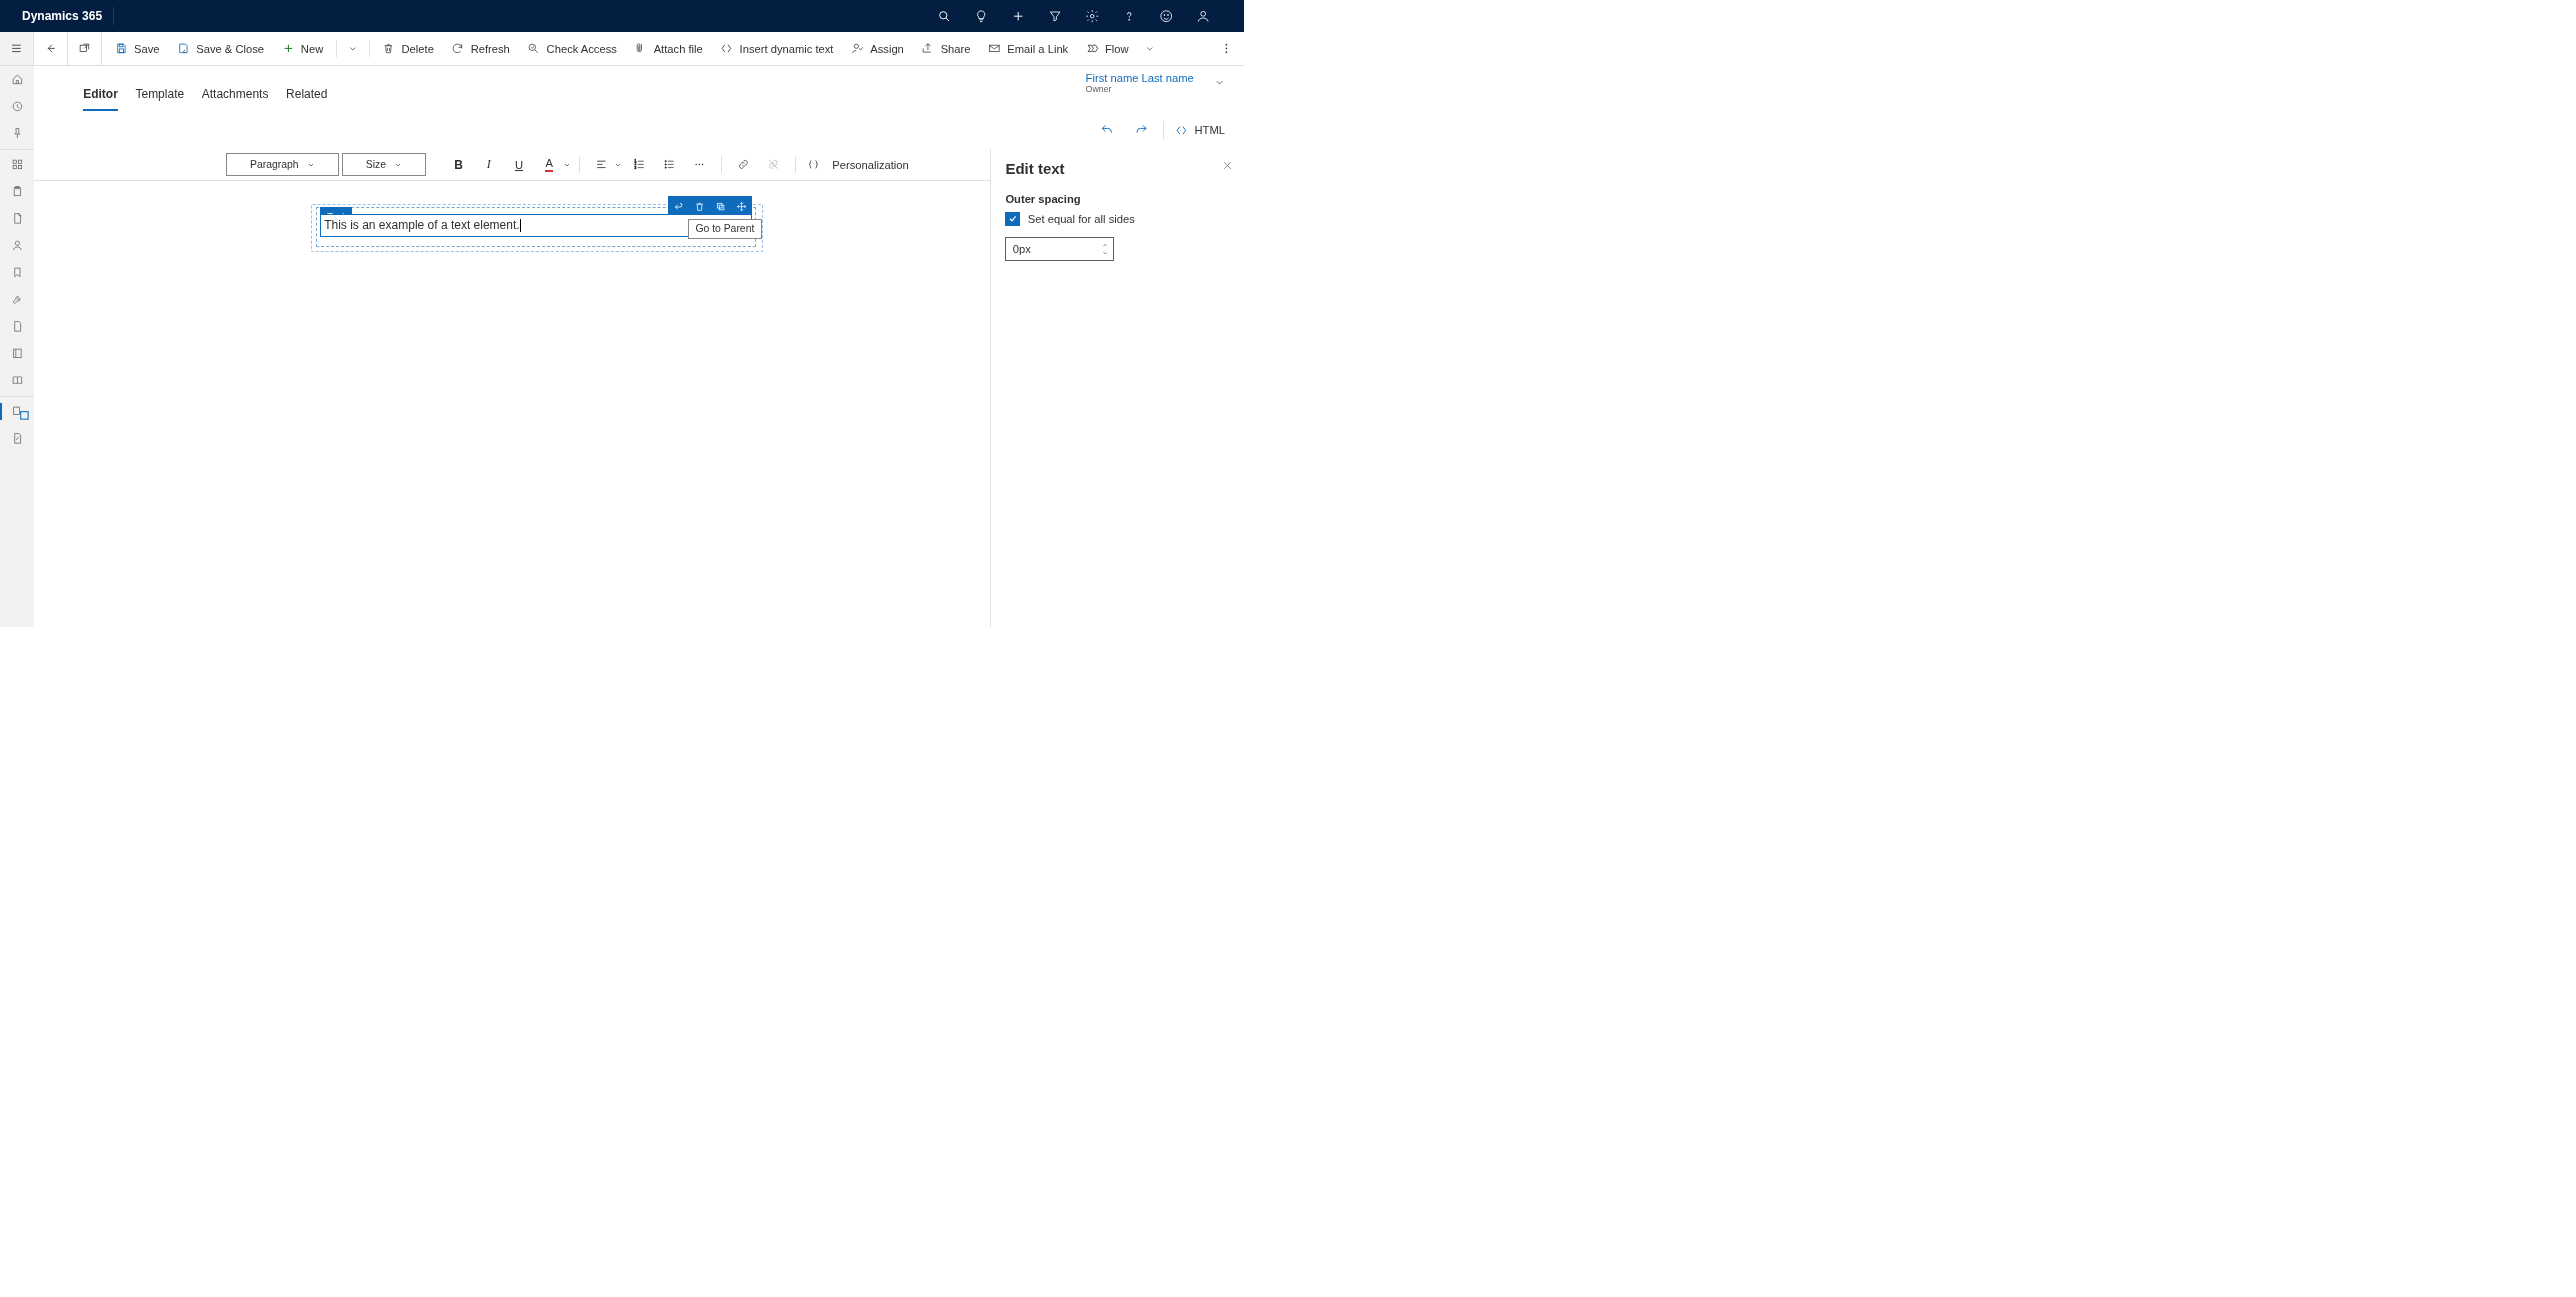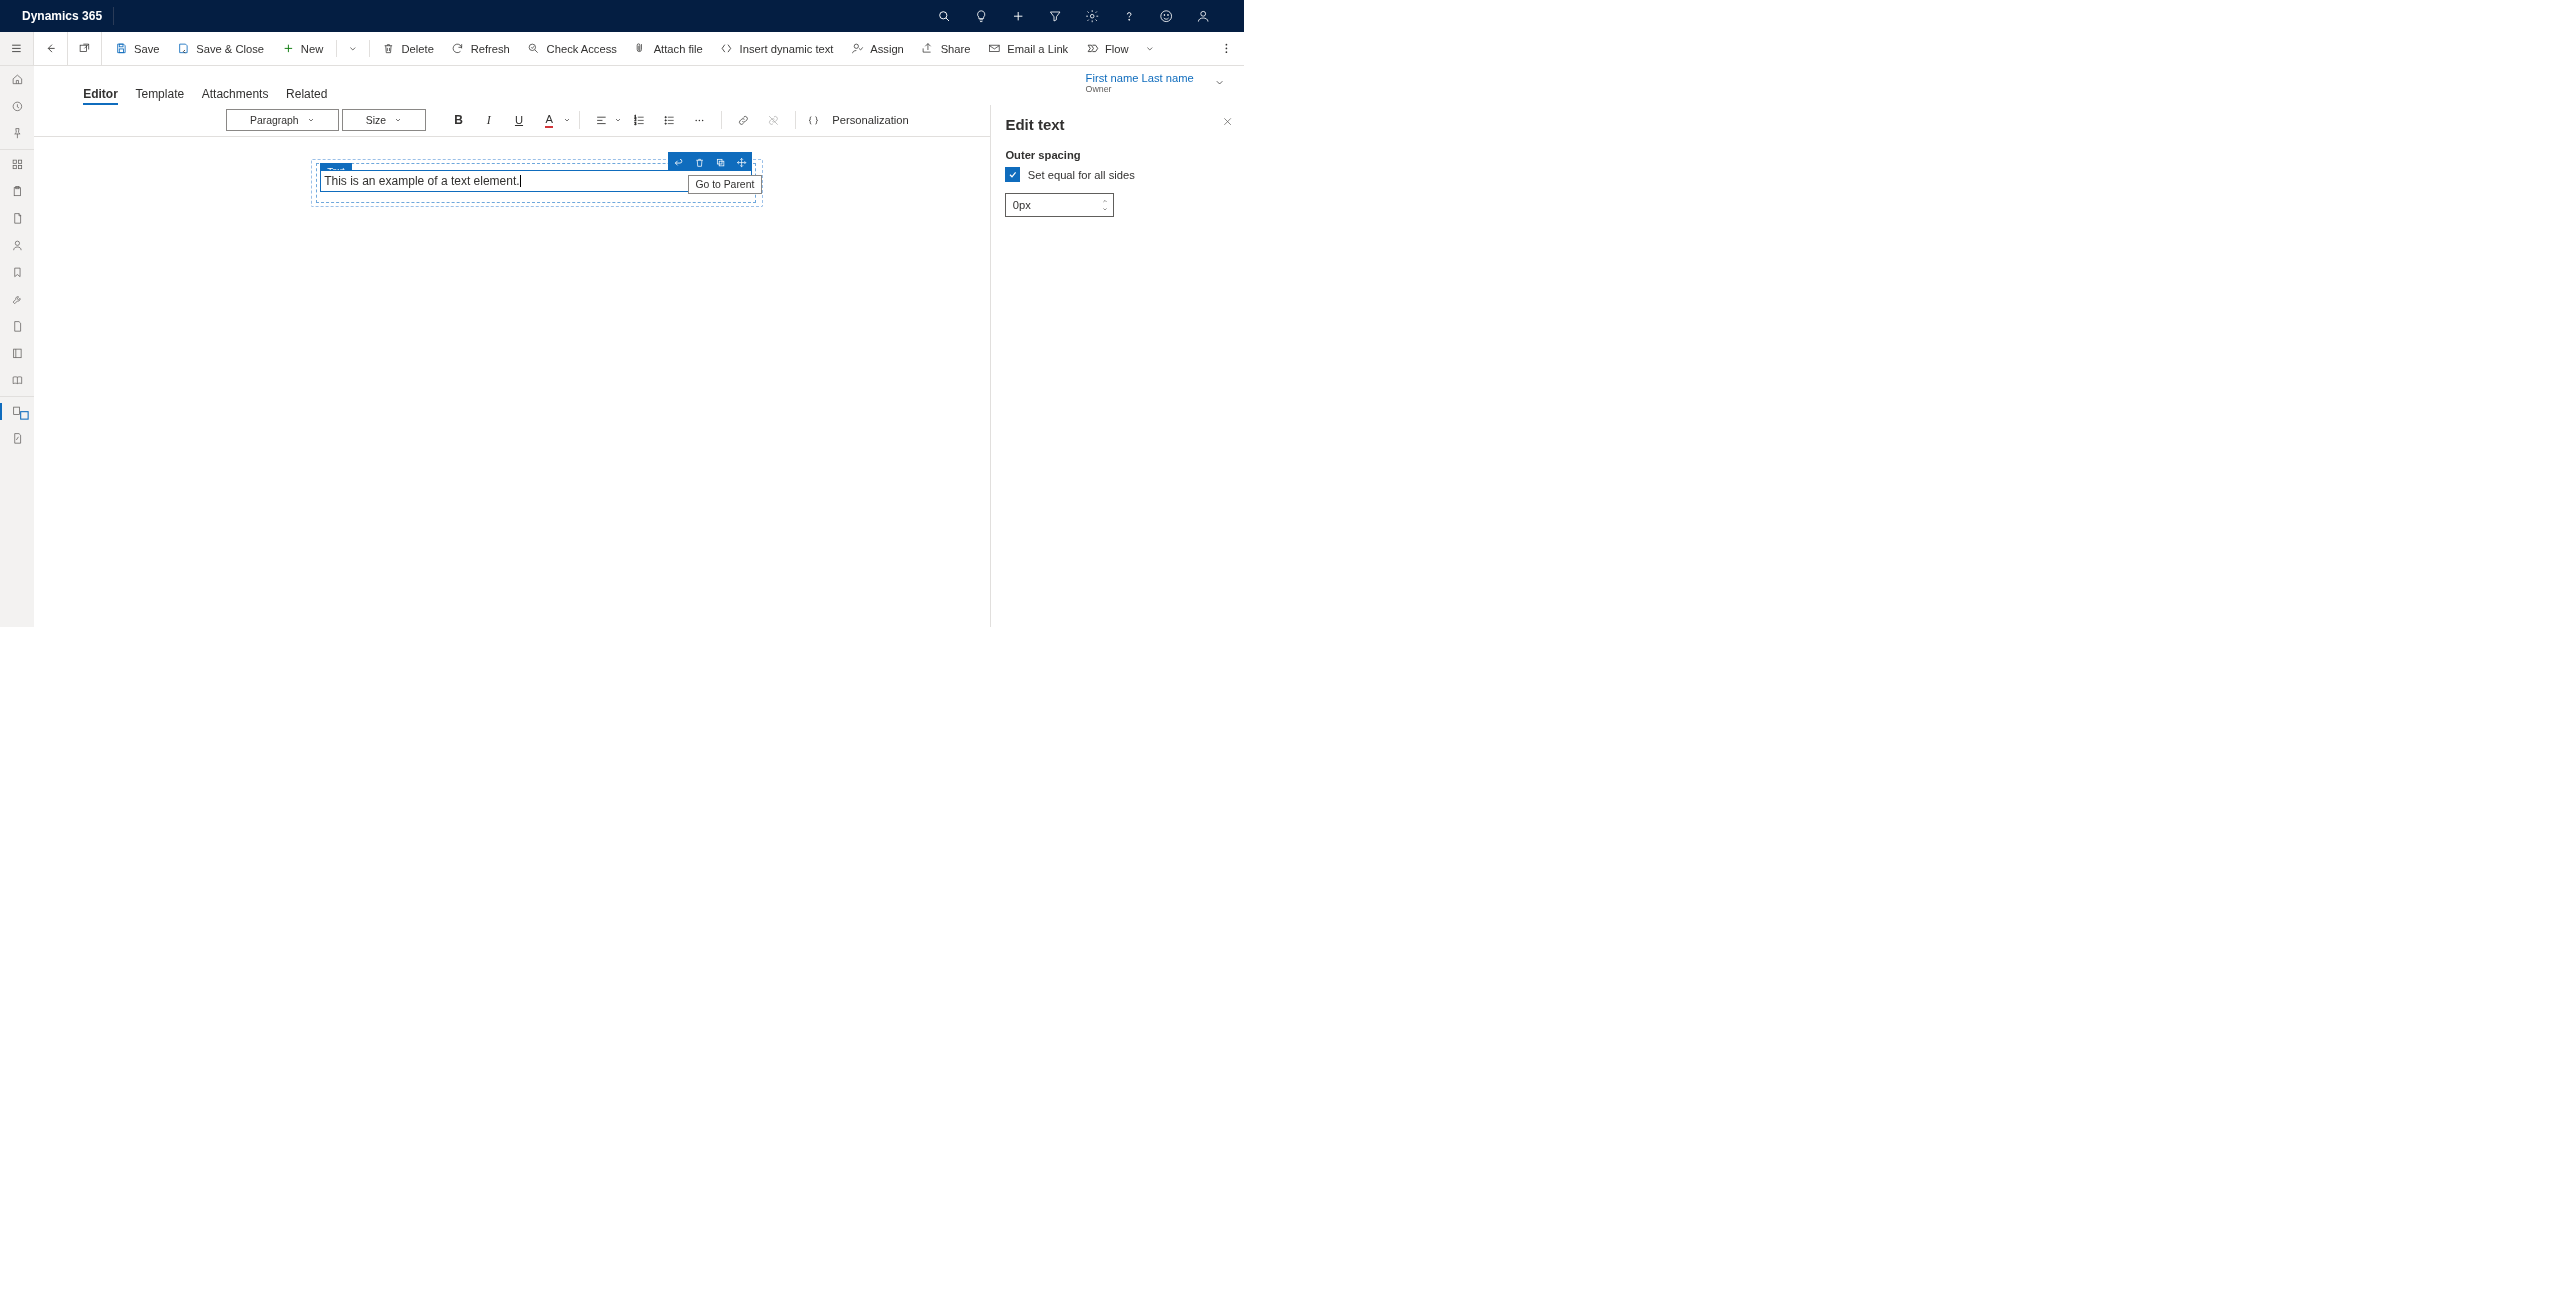--- a/index.html
+++ b/index.html
@@ -36,21 +36,21 @@
 
   
   .page-head { padding: 9.6px 16px 0 46px; position: relative; }
   .entity-label { font-size: 11.2px; color: #323130; }
   .owner-box { position: absolute; right: 19px; top: 6.4px; display: flex; align-items: center; gap: 20px; }
   .owner-name { color: #0f6cbd; font-size: 11.2px; }
   .owner-role { font-size: 8.8px; color: #605e5c; }
   .owner-chev svg { width: 11.2px; height: 11.2px; }
 
   .tabs { display: flex; gap: 17.6px; padding: 11.2px 0 0 0; margin-left: 3.2px; }
-  .tab { padding-bottom: 2px; cursor: pointer; font-size: 12px; color: #323130; }
+  .tab { padding-bottom: 8px; cursor: pointer; font-size: 12px; color: #323130; }
   .tab.active { font-weight: 600; border-bottom: 2.4px solid #0f6cbd; }
 
   
   .editor-header-row { display: flex; align-items: center; justify-content: flex-end; padding: 8px 19px 8px 0; gap: 11.2px; }
   .ed-icon { width: 22.4px; height: 22.4px; display:flex; align-items:center; justify-content:center; cursor:pointer; color:#0f6cbd; }
   .vsep { width:0.8px; height:17.6px; background:#e1dfdd; }
   .html-btn { display:flex; align-items:center; gap:6.4px; cursor:pointer; color:#323130; }
   .html-btn svg { color:#0f6cbd; }
 
   .editor-wrap { display: flex; flex: 1; }
@@ -380,20 +380,41 @@
       </div>
 
       <div class="tabs">
         <div class="tab active">Editor</div>
         <div class="tab">Template</div>
         <div class="tab">Attachments</div>
         <div class="tab">Related</div>
       </div>
     </div>
 
+    <div class="editor-header-row">
+      <div class="ed-icon">
+          <svg width="14.4" height="14.4" viewBox="0 0 24 24" fill="none" stroke="currentColor" stroke-width="1.6">
+            <path d="M9 14L4 9l5-5"></path>
+            <path d="M4 9h9a6 6 0 016 6v1"></path>
+          </svg>
+        </div>
+      <div class="ed-icon">
+          <svg width="14.4" height="14.4" viewBox="0 0 24 24" fill="none" stroke="currentColor" stroke-width="1.6">
+            <path d="M15 14l5-5-5-5"></path>
+            <path d="M20 9h-9a6 6 0 00-6 6v1"></path>
+          </svg>
+        </div>
+      <div class="vsep"></div>
+      <div class="html-btn">
+        <svg width="12.8" height="12.8" viewBox="0 0 24 24" fill="none" stroke="currentColor" stroke-width="1.8">
+            <path d="M9 5l-5 7 5 7M15 5l5 7-5 7"></path>
+          </svg>
+        <span>HTML</span>
+      </div>
+    </div>
 
     <div class="editor-wrap">
 
       <div class="canvas-col">
 
         <div class="formatting-toolbar">
           <div class="ft-select">
             <span>Paragraph</span>
             <svg width="8" height="8" viewBox="0 0 24 24" fill="none" stroke="#323130" stroke-width="2">
                 <path d="M6 9l6 6 6-6"></path>

